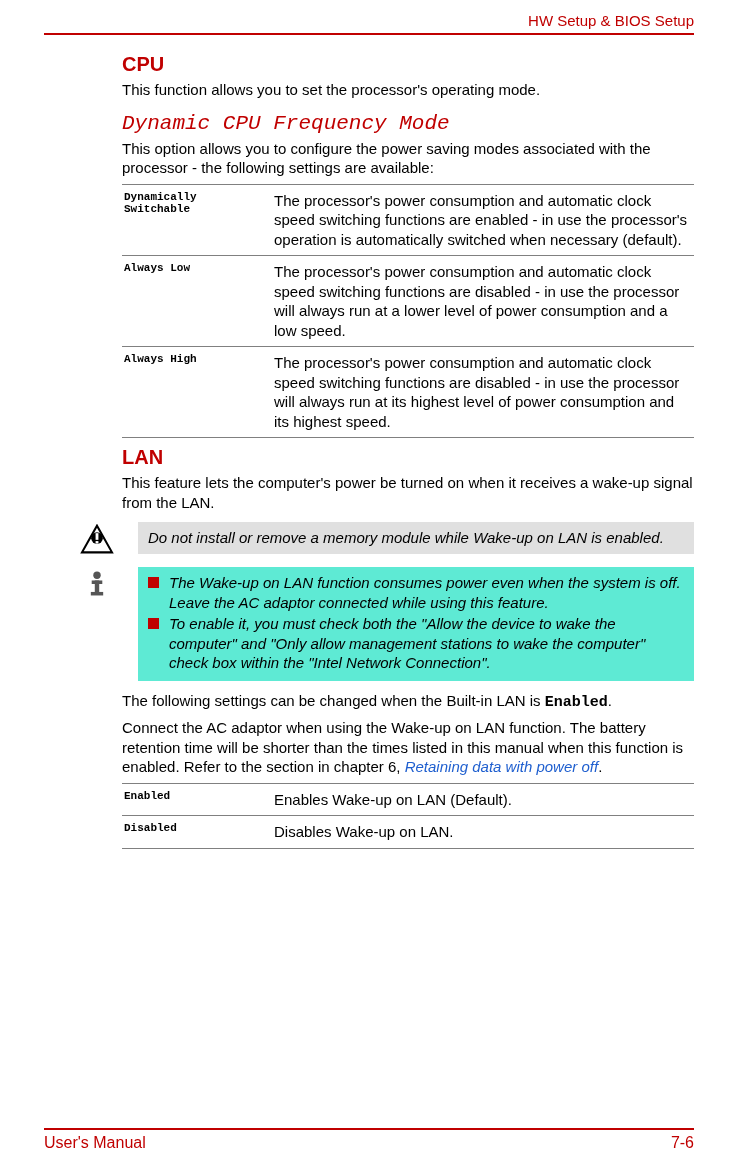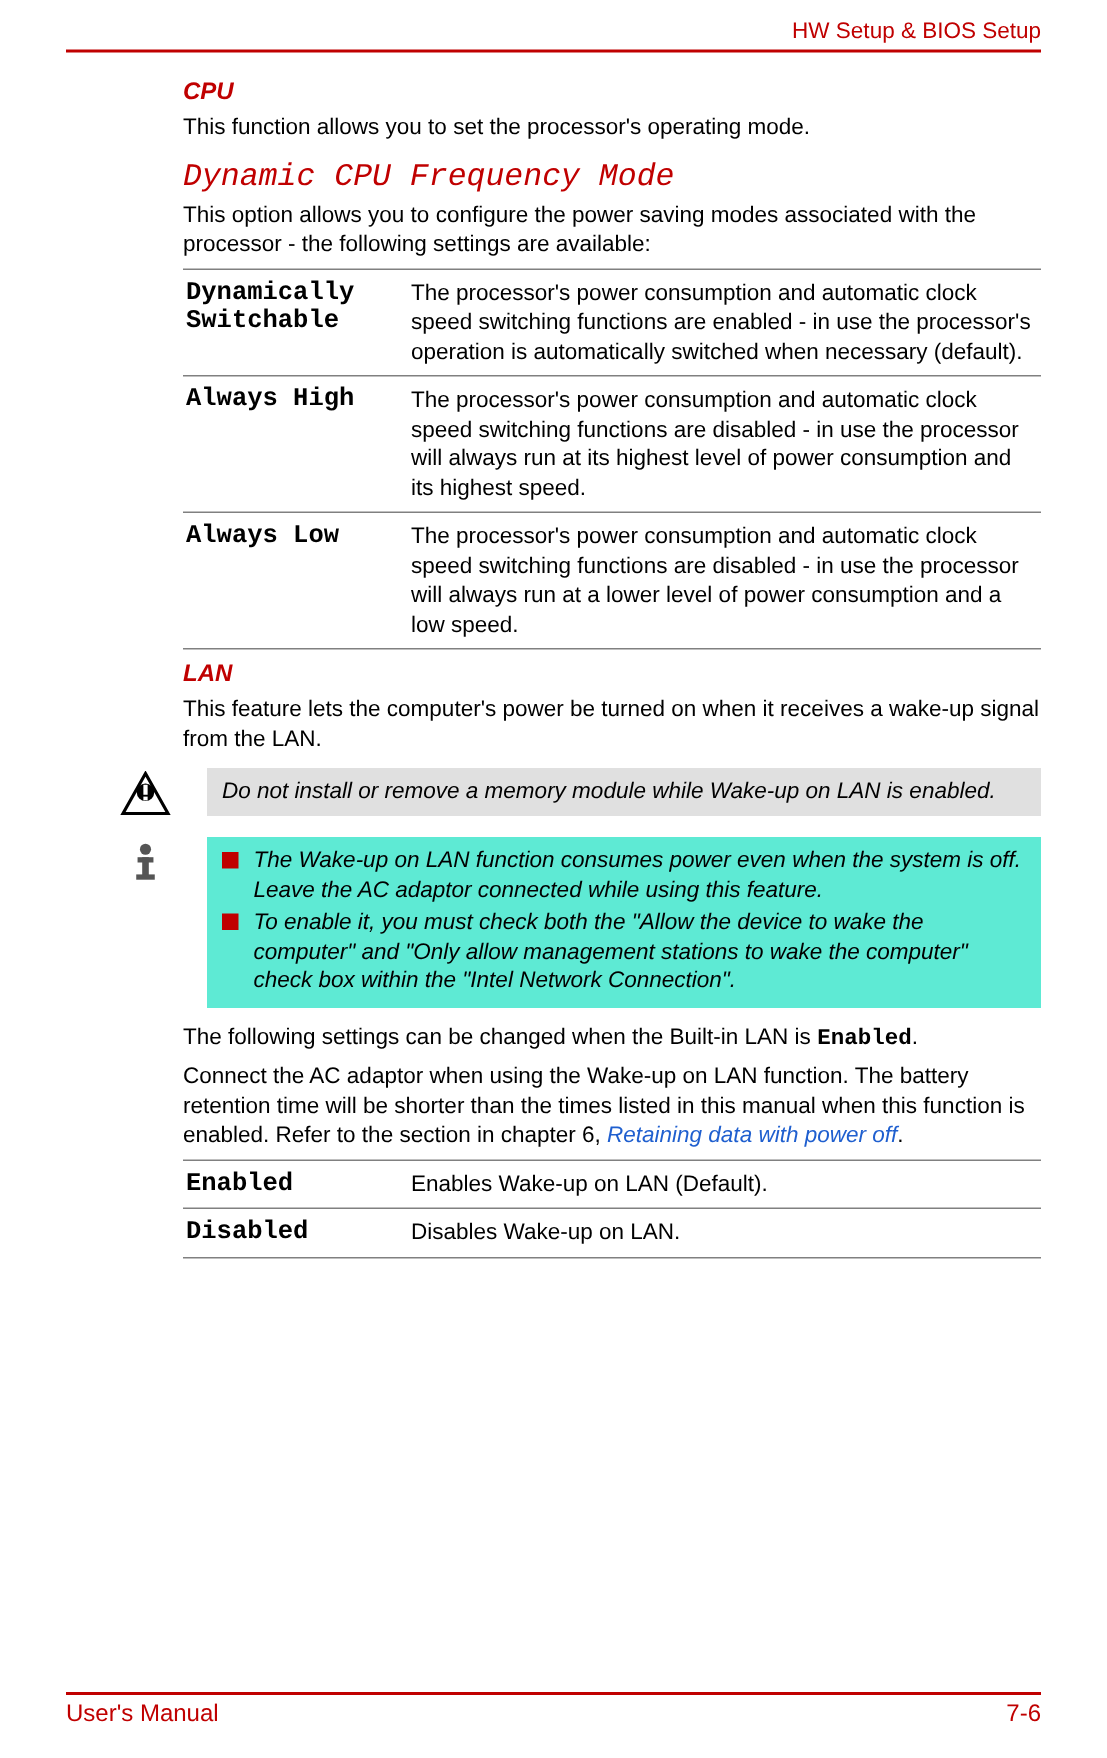--- a/index.html
+++ b/index.html
@@ -25,23 +25,22 @@
   .top-rule {
     border: none;
     border-top: 2px solid var(--red);
     margin-bottom: 18px;
   }
   .content {
     margin-left: 78px;
   }
   h2.redhead {
     color: var(--red);
-    font-style: italic;
     font-weight: bold;
-    font-size: 16px;
+    font-size: 20px;
     margin-top: 6px;
     margin-bottom: 4px;
     font-family: Arial, Helvetica, sans-serif;
   }
   h3.redsub {
     color: var(--red);
     font-style: italic;
     font-weight: normal;
     font-size: 21px;
     margin-top: 12px;
@@ -61,21 +60,21 @@
   table.opt td {
     vertical-align: top;
     padding: 6px 2px;
     border-bottom: 1px solid var(--hr-gray);
   }
   table.opt tr:first-child td { border-top: 1px solid var(--hr-gray); }
   table.opt td.term {
     width: 150px;
     font-family: "Courier New", monospace;
     font-weight: bold;
-    font-size: 17px;
+    font-size: 11px;
     padding-right: 10px;
   }
   table.opt td.desc {
     line-height: 1.3;
   }
   .callout {
     display: flex;
     margin: 10px 0 10px -50px;
     align-items: flex-start;
     gap: 16px;
@@ -141,26 +140,26 @@
     <h3 class="redsub">Dynamic CPU Frequency Mode</h3>
     <p class="body">This option allows you to configure the power saving modes associated with the processor - the following settings are available:</p>
 
     <table class="opt">
       <tbody>
           <tr>
         <td class="term">Dynamically Switchable</td>
         <td class="desc">The processor's power consumption and automatic clock speed switching functions are enabled - in use the processor's operation is automatically switched when necessary (default).</td>
       </tr>
       <tr>
+        <td class="term">Always Low</td>
+        <td class="desc">The processor's power consumption and automatic clock speed switching functions are disabled - in use the processor will always run at a lower level of power consumption and a low speed.</td>
+      </tr>
+      <tr>
         <td class="term">Always High</td>
         <td class="desc">The processor's power consumption and automatic clock speed switching functions are disabled - in use the processor will always run at its highest level of power consumption and its highest speed.</td>
-      </tr>
-      <tr>
-        <td class="term">Always Low</td>
-        <td class="desc">The processor's power consumption and automatic clock speed switching functions are disabled - in use the processor will always run at a lower level of power consumption and a low speed.</td>
       </tr>
     </tbody>
       </table>
 
     <h2 class="redhead">LAN</h2>
     <p class="body">This feature lets the computer's power be turned on when it receives a wake-up signal from the LAN.</p>
 
     <div class="callout warn">
       <div class="icon-cell">
         <span class="warn-icon">

